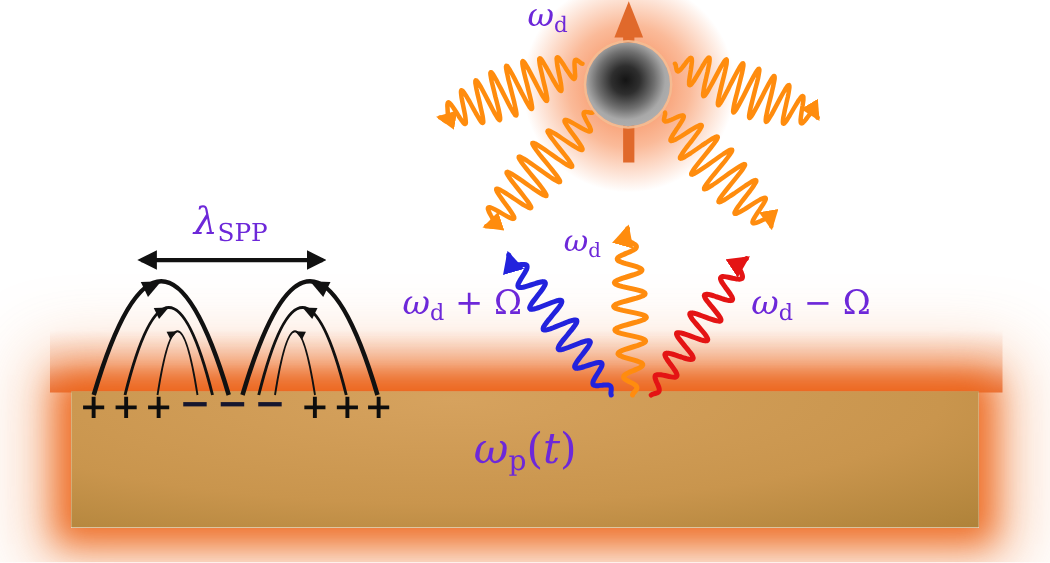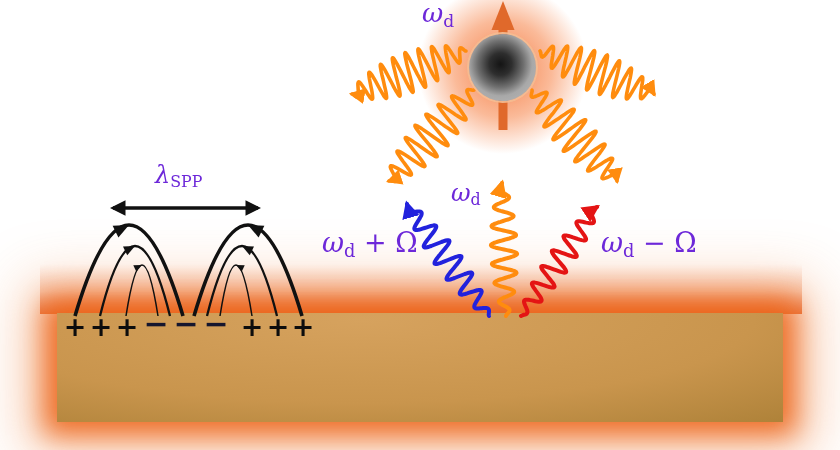--- a/index.html
+++ b/index.html
@@ -104,30 +104,33 @@
       <path d="M252,316 Q236,214 220,316" fill="none" stroke="#111111" stroke-width="1.5"></path>
       <path d="M0,0 L-8,-3.52 L-8,3.52 z" fill="#111111" transform="translate(236,265) rotate(206)"></path>
     </svg>
 
   <div class="sphere"></div>
 
   <div class="lbl" style="left:422px;top:0px;font-size:26px">
     <span class="it">ω</span><sub>d</sub>
   </div>
 
-  <div class="lbl" style="left:155px;top:163px;font-size:24px">
+  <div class="lbl" style="left:155px;top:163px;font-size:30px">
     <span class="it">λ</span><sub>SPP</sub>
   </div>
 
   <div class="lbl" style="left:451px;top:181px;font-size:24px">
     <span class="it">ω</span><sub>d</sub>
   </div>
 
   <div class="lbl" style="left:322px;top:229px;font-size:27px">
     <span class="it">ω</span><sub>d</sub><span class="up"> + Ω</span>
   </div>
 
   <div class="lbl" style="left:601px;top:229px;font-size:27px">
     <span class="it">ω</span><sub>d</sub><span class="up"> − Ω</span>
   </div>
 
+  <div class="lbl" style="left:379px;top:342px;font-size:34px">
+    <span class="it">ω</span><sub>p</sub><span class="up">(</span><span class="it">t</span><span class="up">)</span>
+  </div>
 
 </div>
 
 </body></html>

